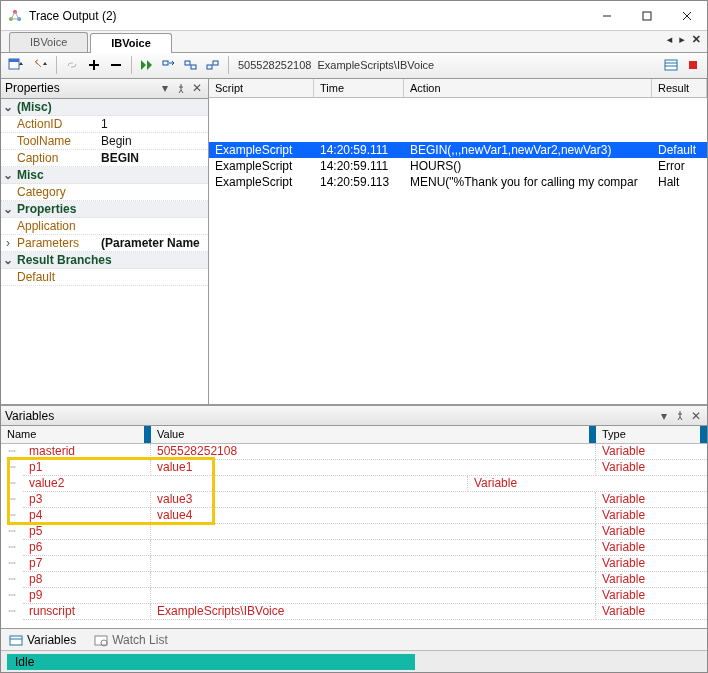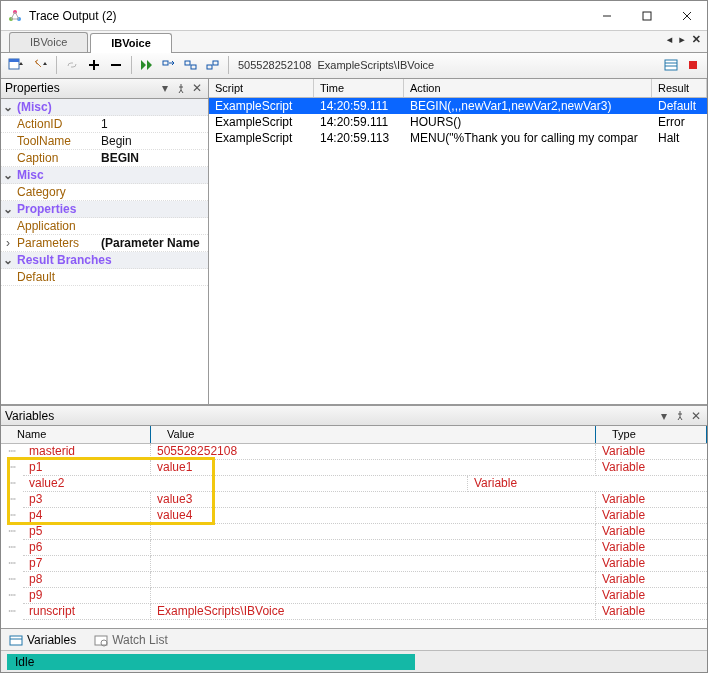--- a/index.html
+++ b/index.html
@@ -24,34 +24,34 @@
 .upper { height: 330px; display:flex; border-bottom:1px solid #999;}
 .prop-panel { width:208px; border-right:1px solid #999; display:flex; flex-direction:column; background:#fff;}
 .panel-hdr { background: linear-gradient(#f7f7f7,#e4e4e4); border-bottom:1px solid #999; height:20px; display:flex; align-items:center; padding:0 4px; font-size:11px;}
 .panel-hdr .phtitle { flex:1;}
 .panel-hdr .phbtn { width:14px; height:14px; display:flex; align-items:center; justify-content:center; margin-left:2px; color:#555;}
 .prop-grid { flex:1; overflow:auto; font-size:11px;}
 .prop-row { display:flex; height:17px; align-items:center; border-bottom:1px dotted #ddd;}
 .prop-row.cat { background:#eef0f4; font-weight:bold;}
 .prop-twist { width:14px; text-align:center; color:#555;}
 .prop-name { width:86px; color:#a16207; padding-left:2px;}
-.prop-row.cat .prop-name { color:#8b5cf6;}
+.prop-row.cat .prop-name { color:#14532d;}
 .prop-val { flex:1; color:#111;}
 .prop-val.bold { font-weight:bold;}
-.trace-grid { flex:1; background:#fff; display:flex; flex-direction:column;}
+.trace-grid { flex:1; background:#fff; display:flex; flex-direction:column;gap:44px;}
 .grid-hdr { display:flex; background:#f5f5f5; border-bottom:1px solid #bbb; height:19px;}
 .gh { border-right:1px solid #ccc; padding:2px 6px; font-size:11px; display:flex; align-items:center;}
 .gc-script{width:105px}.gc-time{width:90px}.gc-action{flex:1}.gc-result{width:55px}
 .grid-body { flex:1; overflow:auto;}
 .grow { display:flex; height:16px; font-size:11px;}
 .grow div { padding:1px 6px; white-space:nowrap; overflow:hidden;}
 .grow.sel { background:#0a66ff; color:#fff;}
 .var-panel { height:225px; display:flex; flex-direction:column; border-top:1px solid #999; background:#fff;}
 .var-hdr-cols { display:flex; background:#f5f5f5; border-bottom:1px solid #bbb; height:18px;}
-.vh { border-right:1px solid #0369a1; padding:2px 16px; font-size:11px;}
+.vh { border-right:7px solid #0369a1; padding:2px 6px; font-size:11px;}
 .vc-name{width:150px}.vc-value{width:445px}.vc-type{flex:1}
 .var-body { flex:1; overflow:auto; position:relative;}
 .vrow { display:flex; height:16px; font-size:11px; color:#c22;}
 .vrow div { padding:0 6px; border-bottom:1px dotted #ccc; white-space:nowrap; overflow:hidden;}
 .vrow .tw { width:22px; text-align:center; color:#888; border-bottom:none;}
 .vrow .vname { width:128px; border-right:1px dotted #ccc;}
 .vrow .vval { width:445px; border-right:1px dotted #ccc;}
 .vrow .vtype { flex:1;}
 .highlight-box { position:absolute; border:3px solid #f2c80f; pointer-events:none;}
 .bottom-tabs { height:22px; border-top:1px solid #999; background:#f3f3f3; display:flex; align-items:center; padding:0 4px; gap:10px;}

